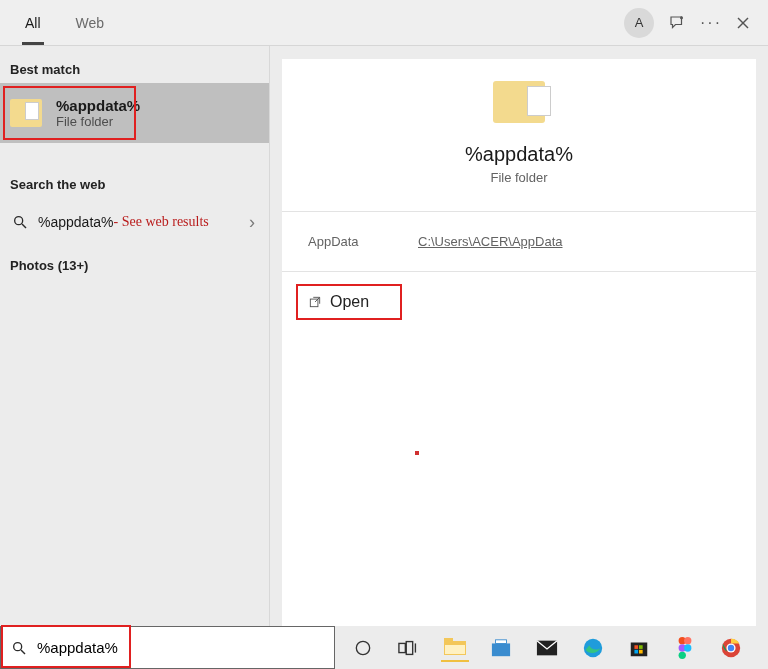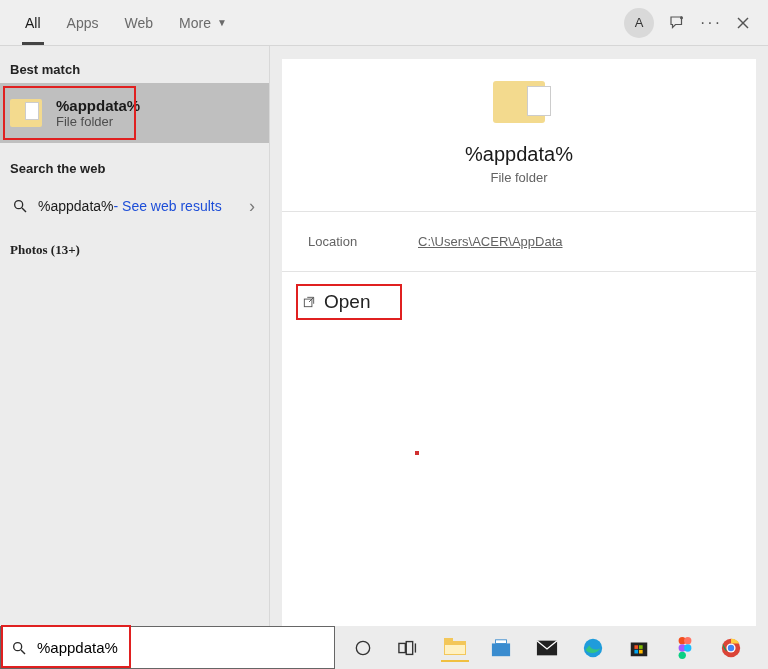--- a/index.html
+++ b/index.html
@@ -20,21 +20,21 @@
     height: 46px;
     display: flex;
     align-items: center;
     border-bottom: 1px solid #d6d6d6;
   }
   .tabs {
     display: flex;
     align-items: flex-end;
     height: 100%;
     padding-left: 12px;
-    gap: 0;
+    gap: 9px;
   }
   .tab {
     padding: 0 13px;
     height: 100%;
     display: flex;
     align-items: center;
     color: #6a6a6a;
     cursor: pointer;
     font-size: 14px;
     position: relative;
@@ -132,21 +132,21 @@
     height: 48px;
     padding: 0 14px 0 12px;
     cursor: pointer;
   }
   .search-glyph {
     width: 16px; height: 16px;
     display:inline-block;
     margin-right: 10px;
   }
   .web-row span.q { color:#1a1a1a; }
-  .web-row span.sub { color:#1d4ed8; }
+  .web-row span.sub { color:#b91c1c;font-family:Liberation Serif, serif; }
   .chev { margin-left:auto; color:#7a7a7a; font-size:18px; }
 
   
   .right-col {
     flex: 1;
     padding: 13px 12px 0 12px;
     background:#ececec;
   }
   .detail-card {
     background: #fff;
@@ -190,22 +190,22 @@
   .loc-row .label { width:110px; }
   .loc-row .path { text-decoration: underline; cursor:pointer; }
 
   .actions {
     padding: 12px 14px;
   }
   .action-item {
     display:flex;
     align-items:center;
     height: 32px;
-    padding: 0 4px;
-    font-size:19px;
+    padding: 0 10px;
+    font-size:16px;
     color:#222;
     cursor:pointer;
   }
   .action-item .ic { width:22px; display:flex; align-items:center; color:#555; }
   .action-open-wrap {
     border:2px solid #e02020;
     width:106px;
   }
 
   .tiny-red-dot {
@@ -263,26 +263,21 @@
   .tbicon.active { border-bottom:2px solid #f0c040; }
 
   svg { display:block; }
 </style>
 </head>
 <body>
 
 <div class="top-bar">
   <div class="tabs">
     <div class="tab active">All</div>
-    <div class="tab">Apps</div>
     <div class="tab">Web</div>
-    <div class="tab tab-more">
-      <span>More</span>
-      <span class="caret">▼</span>
-    </div>
   </div>
   <div class="top-right">
     <div class="avatar-circle">A</div>
     <div class="topicon">
       <svg width="18" height="18" viewBox="0 0 24 24" fill="none" stroke="#555" stroke-width="1.6">
         <path d="M4 4h14v10H10l-4 4v-4H4z"></path>
           <circle cx="18" cy="5" r="2" fill="#555" stroke="none"></circle>
       </svg>
     </div>
     <div class="topicon" style="font-size:16px;color:#555;letter-spacing:2px;">···</div>
@@ -302,47 +297,47 @@
 
     <div class="best-row">
       <div class="best-outline"></div>
       <div class="best-icon"></div>
       <div class="best-text">
         <div class="t1">%appdata%</div>
         <div class="t2">File folder</div>
       </div>
     </div>
 
-    <div class="section-head" style="margin-top:12px;">Search the web</div>
+    <div class="section-head" style="margin-top:28px;">Search the web</div>
 
     <div class="web-row">
       <span class="search-glyph">
         <svg width="16" height="16" viewBox="0 0 24 24" fill="none" stroke="#2a2a2a" stroke-width="2">
           <circle cx="10" cy="10" r="6"></circle>
             <line x1="15" y1="15" x2="21" y2="21"></line>
         </svg>
       </span>
       <span class="q">%appdata%</span>
       <span class="sub"> - See web results</span>
       <span class="chev">›</span>
     </div>
 
-    <div class="section-head" style="margin-top:6px;font-family:Liberation Serif, serif;">Photos (13+)</div>
+    <div class="section-head" style="margin-top:6px;">Photos (13+)</div>
   </div>
 
   <div class="right-col">
     <div class="detail-card">
       <div class="hero">
         <div class="hero-icon"></div>
         <div class="hero-title">%appdata%</div>
         <div class="hero-sub">File folder</div>
       </div>
       <div class="sep"></div>
       <div class="loc-row">
-        <span class="label">Location</span>
+        <span class="label">AppData</span>
         <span class="path">C:\Users\ACER\AppData</span>
       </div>
       <div class="actions">
         <div class="action-open-wrap">
           <div class="action-item">
             <span class="ic">
               <svg width="14" height="14" viewBox="0 0 24 24" fill="none" stroke="#555" stroke-width="1.6">
                 <rect x="4" y="7" width="13" height="13"></rect>
                   <path d="M9 4h11v11"></path>
                   <path d="M20 4l-8 8"></path>

